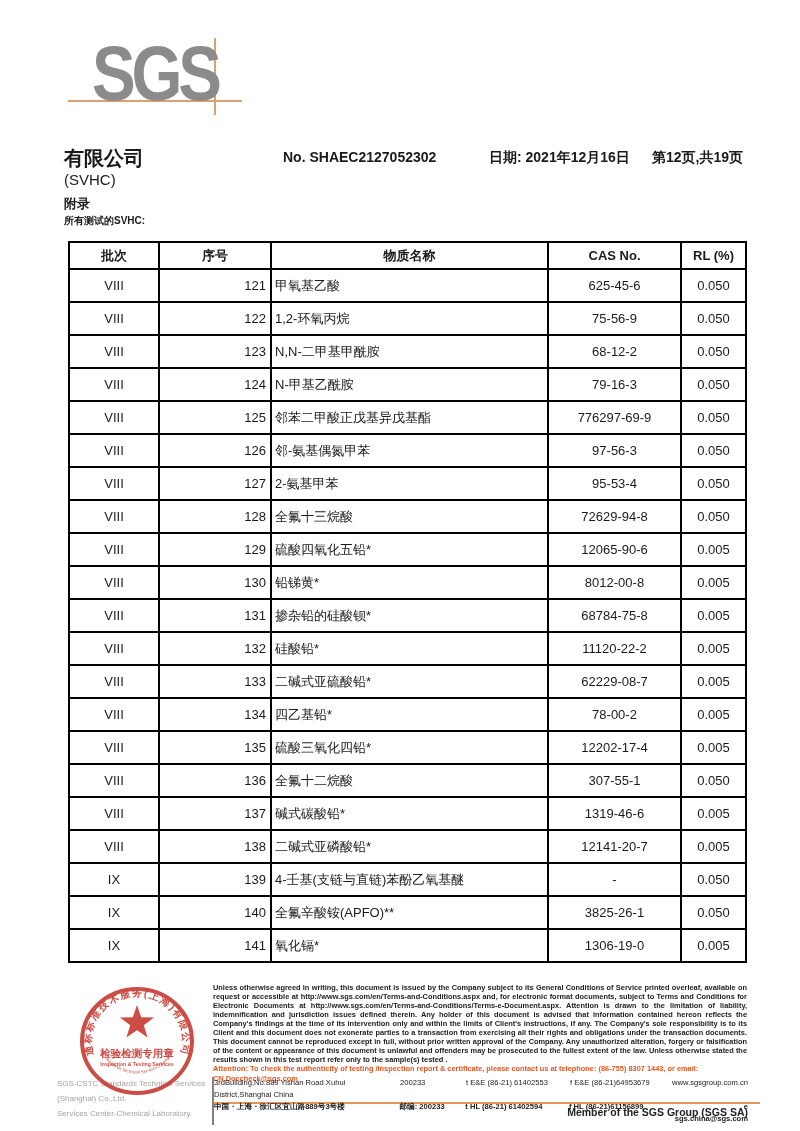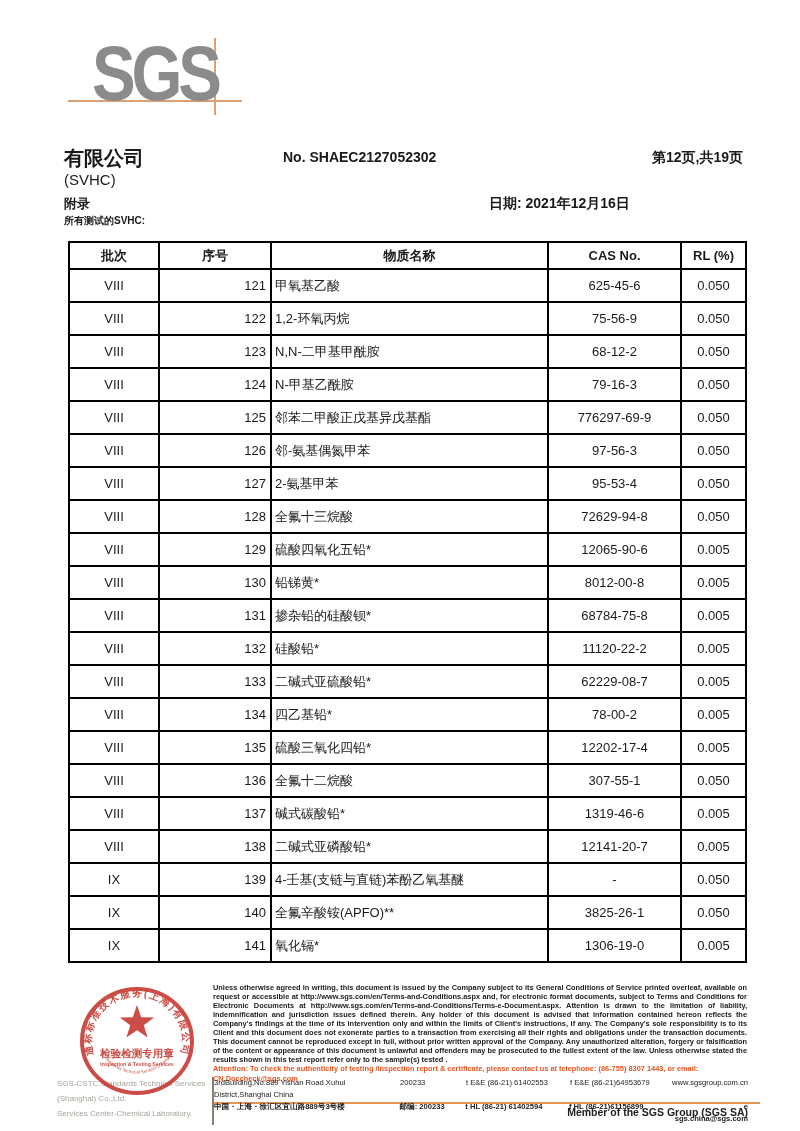--- a/index.html
+++ b/index.html
@@ -15,21 +15,21 @@
     left:92px;top:34px;font-size:78px;font-weight:bold;line-height:1;
     color:#8b8b8b;letter-spacing:-5px;transform:scaleX(.84);transform-origin:left top;
   }
   .logo-hline{left:68px;top:100px;width:174px;height:2px;background:#dd9f72;}
   .logo-vline{left:214px;top:38px;width:2px;height:77px;background:#dd9f72;}
 
   
   .doc-title1{left:64px;top:145px;font-size:20px;font-weight:bold;}
   .doc-title2{left:64px;top:171px;font-size:15px;font-weight:normal;}
   .report-no{left:283px;top:149px;font-size:14px;font-weight:bold;}
-  .report-date{left:489px;top:149px;font-size:14px;font-weight:bold;margin-top:46px;}
+  .report-date{left:489px;top:149px;font-size:14px;font-weight:bold;}
   .page-info{left:652px;top:149px;font-size:14px;font-weight:bold;}
   .appendix{left:64px;top:195px;font-size:13px;font-weight:bold;}
   .subtitle{left:64px;top:214px;font-size:10px;font-weight:bold;}
 
   
   table.svhc{left:68px;top:241px;width:677px;border-collapse:collapse;table-layout:fixed;position:absolute;}
   table.svhc th,table.svhc td{border:2px solid #000;font-size:13px;overflow:hidden;white-space:nowrap;}
   table.svhc th{height:25px;font-weight:bold;text-align:center;padding:0;}
   table.svhc td{height:31px;padding:0;}
   td.c-batch{text-align:center;}

